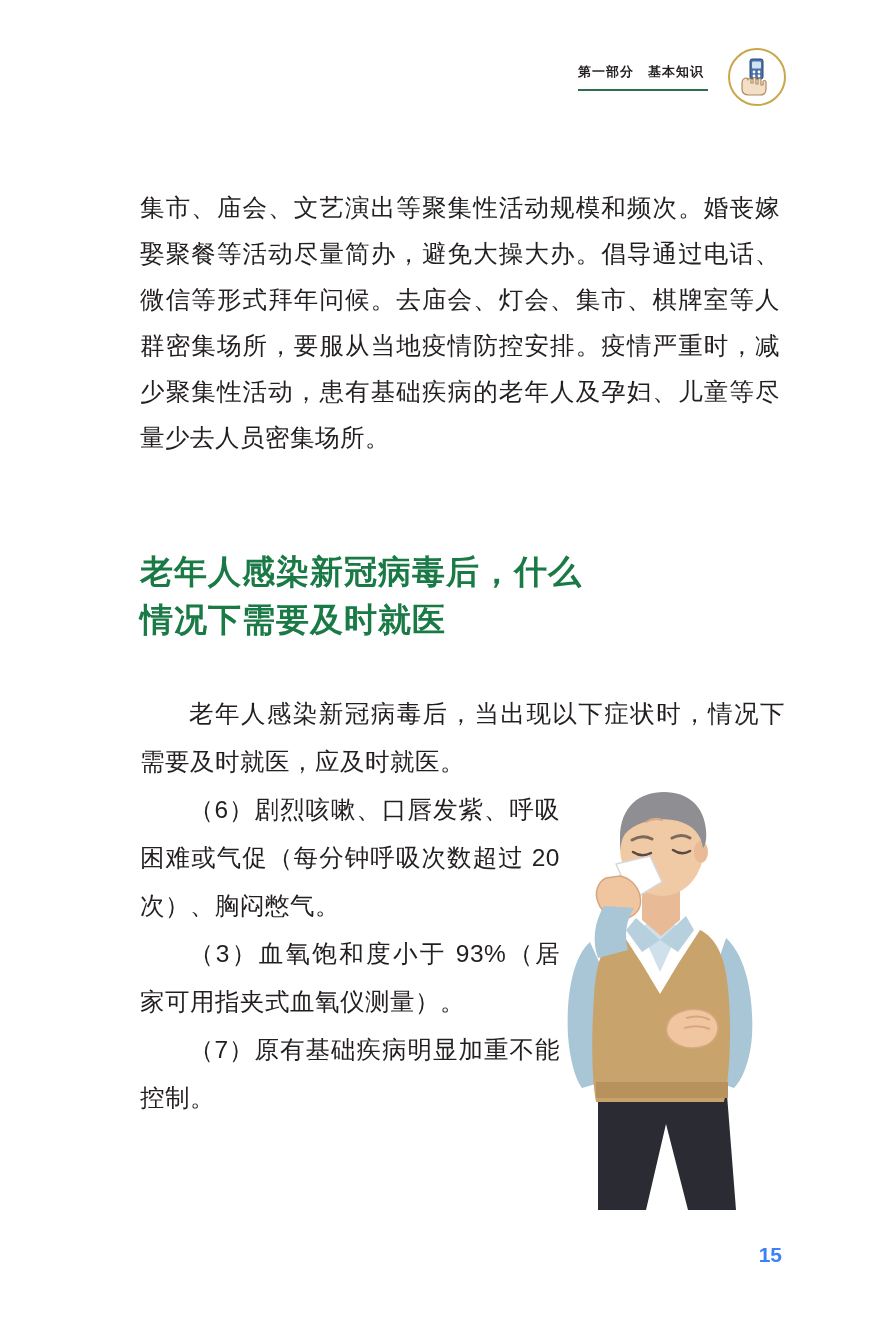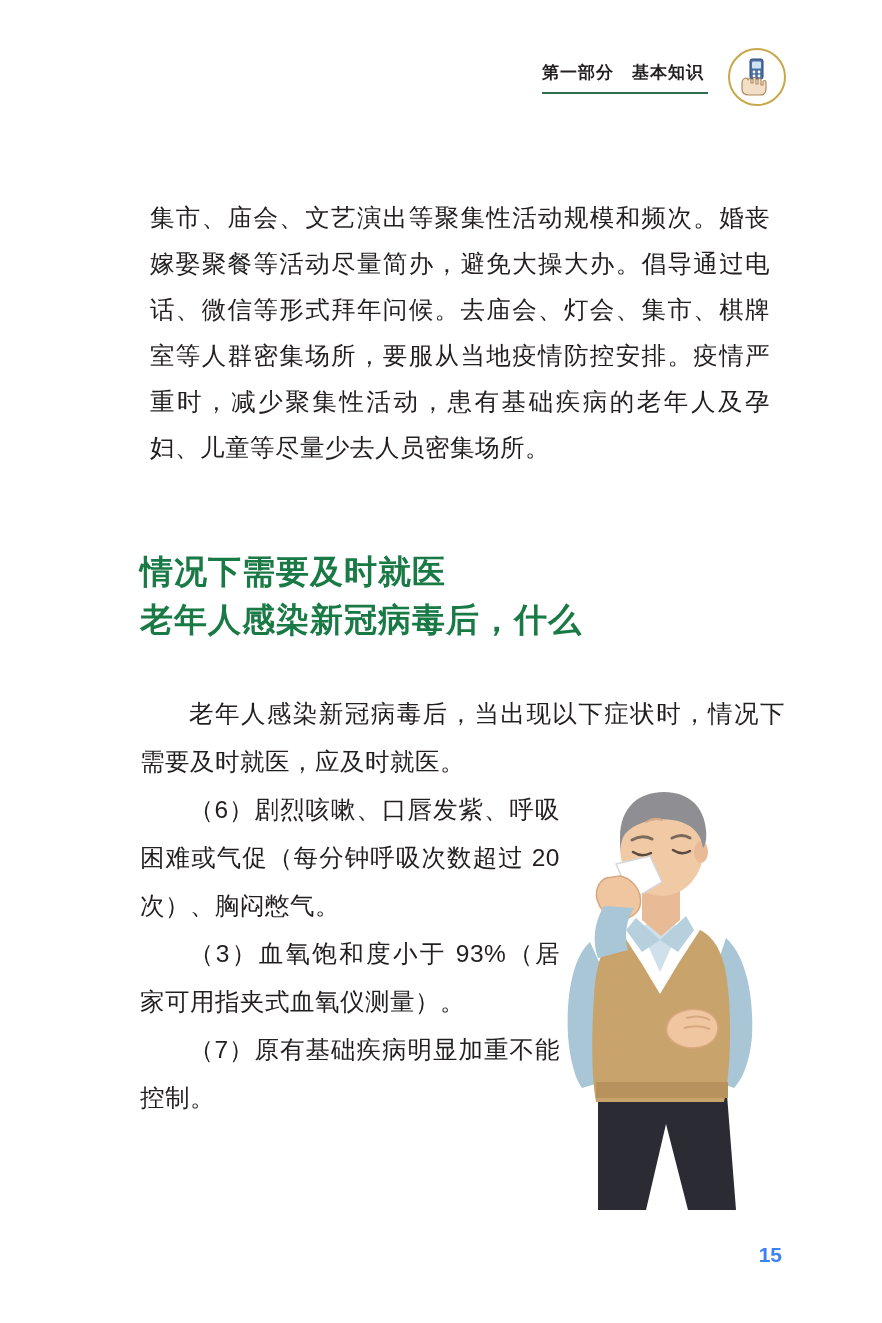--- a/index.html
+++ b/index.html
@@ -19,21 +19,21 @@
   
   .page-header {
     position: absolute;
     top: 48px;
     right: 96px;
     display: flex;
     align-items: center;
     gap: 20px;
   }
   .header-title {
-    font-size: 17px;
+    font-size: 13px;
     font-weight: bold;
     letter-spacing: 1px;
     color: #231f20;
     padding-bottom: 8px;
     border-bottom: 2px solid #2f6f4e;
     padding-right: 4px;
     white-space: nowrap;
   }
   .header-badge {
     width: 58px;
@@ -48,21 +48,21 @@
   }
 
   
   .content {
     position: absolute;
     left: 140px;
     top: 185px;
     width: 640px;
   }
   p.para {
-    margin: 10px;
+    margin: 0;
     font-size: 24.5px;
     line-height: 46px;
     letter-spacing: 0.5px;
     text-align: justify;
     color: #231f20;
     font-family: Liberation Serif, serif;
   }
   p.indent {
     text-indent: 2em;
   }
@@ -157,22 +157,22 @@
     </svg>
   </div>
 </div>
 
 <div class="content">
   <p class="para">集市、庙会、文艺演出等聚集性活动规模和频次。婚丧嫁娶聚餐等活动尽量简办，避免大操大办。倡导通过电话、微信等形式拜年问候。去庙会、灯会、集市、棋牌室等人群密集场所，要服从当地疫情防控安排。疫情严重时，减少聚集性活动，患有基础疾病的老年人及孕妇、儿童等尽量少去人员密集场所。</p>
 </div>
 
 <div class="section-head">
   <div class="head-text">
+    <div>老年人感染新冠病毒后，什么</div>
     <div>情况下需要及时就医</div>
-    <div>老年人感染新冠病毒后，什么</div>
   </div>
 </div>
 
 <div class="lower">
   <p class="indent">老年人感染新冠病毒后，当出现以下症状时，情况下需要及时就医，应及时就医。</p>
   <p class="indent narrow">（6）剧烈咳嗽、口唇发紫、呼吸困难或气促（每分钟呼吸次数超过 20 次）、胸闷憋气。</p>
   <p class="indent narrow">（3）血氧饱和度小于 93%（居家可用指夹式血氧仪测量）。</p>
   <p class="indent narrow">（7）原有基础疾病明显加重不能控制。</p>
 </div>
 

